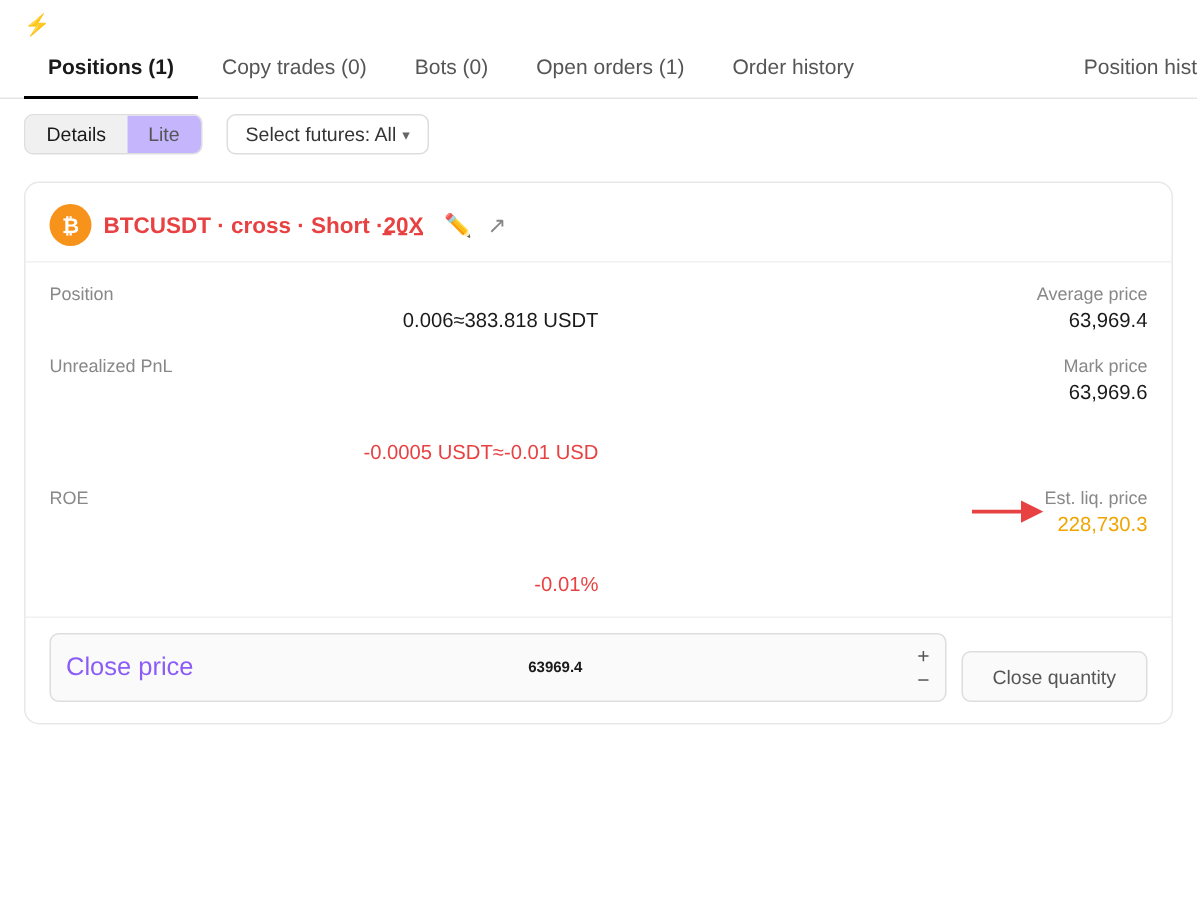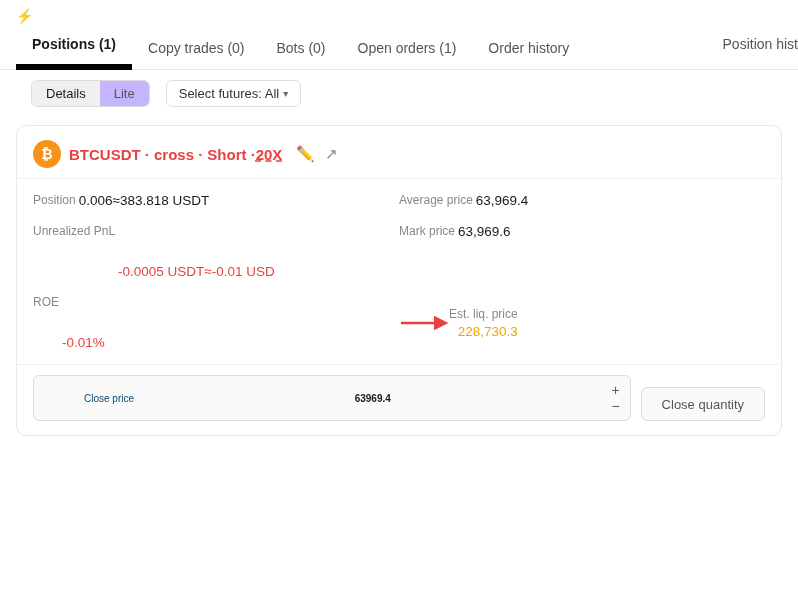--- a/index.html
+++ b/index.html
@@ -25,39 +25,39 @@
       font-size: 14px;
       color: #555;
       cursor: pointer;
       white-space: nowrap;
       border-bottom: 2px solid transparent;
       margin-bottom: -1px;
     }
     .tab-item.active {
       color: #1a1a1a;
       font-weight: 600;
-      border-bottom: 6px solid #000000;
+      border-bottom: 2px solid #000000;
     }
     .tab-item-partial {
       position: absolute;
       right: 0;
       top: 0;
       padding: 12px 0 12px 16px;
       font-size: 14px;
       color: #555;
       cursor: pointer;
       white-space: nowrap;
       overflow: hidden;
     }
 
     
     .sub-toolbar {
       display: flex;
       align-items: center;
-      padding: 10px 31px;
+      padding: 10px 16px;
       gap: 8px;
     }
     .btn-toggle {
       display: flex;
       border: 1px solid #ddd;
       border-radius: 6px;
       overflow: hidden;
     }
     .btn-toggle span {
       padding: 5px 14px;
@@ -144,20 +144,21 @@
     .card-body {
       padding: 14px 16px;
     }
     .info-grid {
       display: grid;
       grid-template-columns: 1fr 1fr;
       gap: 16px 0;
     }
     .info-cell {
       display: flex;
+      flex-direction: column;
       gap: 3px;
     }
     .info-label {
       font-size: 12px;
       color: #888;
     }
     .info-value {
       font-size: 13.5px;
       color: #1a1a1a;
       font-weight: 400;
@@ -192,23 +193,22 @@
       flex: 1;
       display: flex;
       align-items: center;
       justify-content: space-between;
       border: 1px solid #ddd;
       border-radius: 6px;
       padding: 7px 10px;
       background: #fafafa;
     }
     .close-price-label {
-      font-size: 10px;
-      color: #0c4a6e;
-      margin-left: 40px;
+      font-size: 17px;
+      color: #8b5cf6;
     }
     .close-price-value {
       font-size: 10px;
       color: #1a1a1a;
       font-weight: bold;
     }
     .stepper {
       display: flex;
       flex-direction: column;
       gap: 2px;

